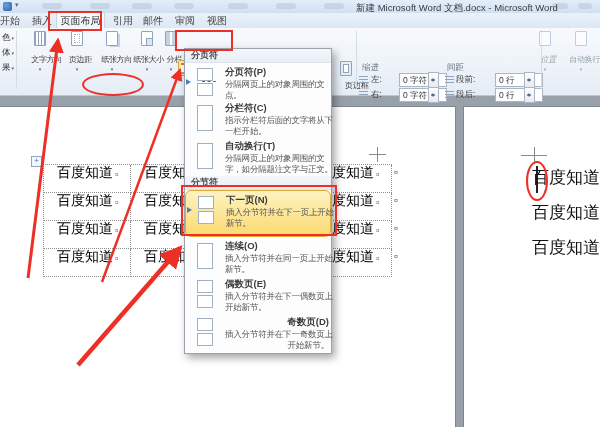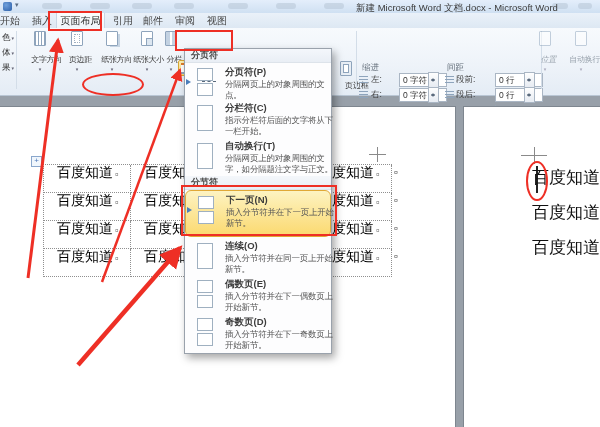--- a/index.html
+++ b/index.html
@@ -322,21 +322,21 @@
     </div>
     <div class="mitem" style="height:33px;">
       <span class="micon">
           <span class="pg t st-gray"></span>
           <span class="pg b st-org"></span>
         </span>
       <div class="mtitle">偶数页(E)</div>
       <div class="mdesc">插入分节符并在下一偶数页上</div>
       <div class="mdesc">开始新节。</div>
     </div>
-    <div class="mitem" style="height:35px;">
+    <div class="mitem" style="height:35px;text-align:right;">
       <span class="micon">
           <span class="pg t st-gray"></span>
           <span class="pg b st-org"></span>
         </span>
       <div class="mtitle">奇数页(D)</div>
       <div class="mdesc">插入分节符并在下一奇数页上</div>
       <div class="mdesc">开始新节。</div>
     </div>
   </div>
 

